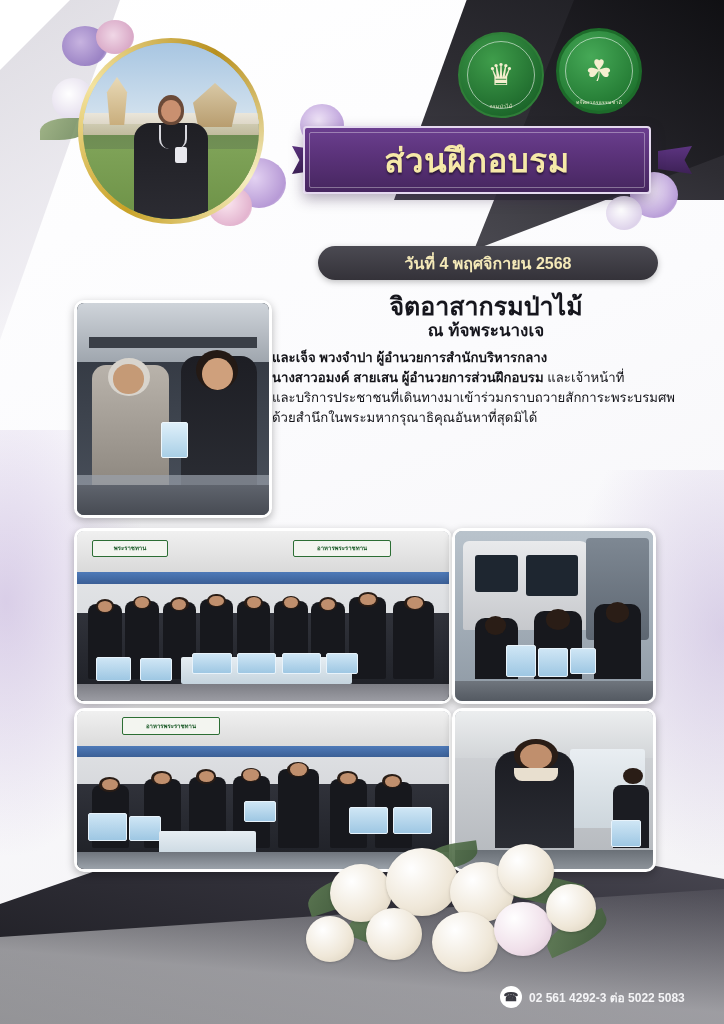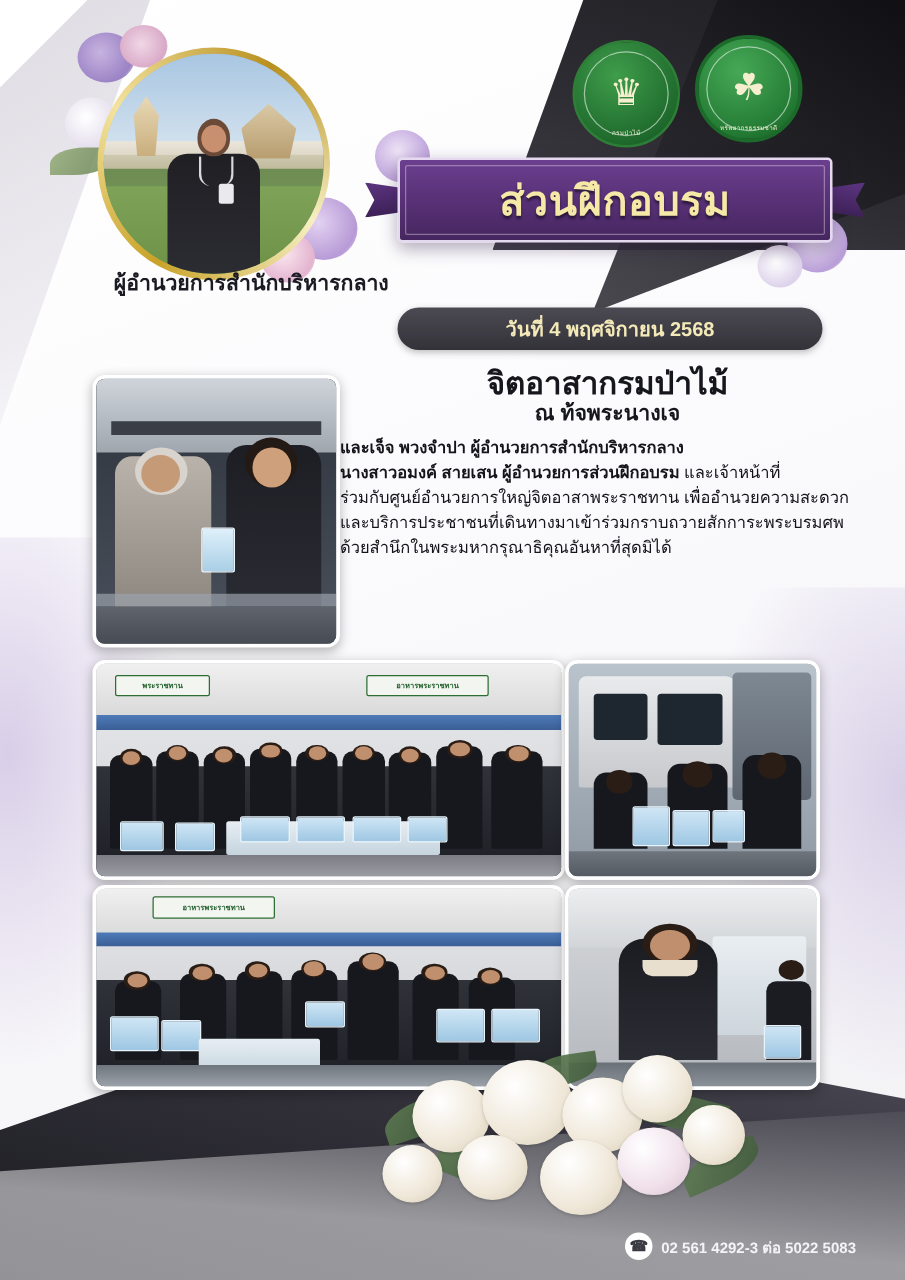--- a/index.html
+++ b/index.html
@@ -178,21 +178,21 @@
   }
   .name-sub {
     font-size: 17px;
     font-weight: bold;
     color: #1a1a22;
   }
 
   
   .banner {
     position: absolute;
-    left: 318px; top: 126px;
+    left: 303px; top: 126px;
     width: 344px; height: 64px;
     background: linear-gradient(180deg, #6b3f8f 0%, #5a3279 45%, #46265f 100%);
     border: 2px solid #e4d9ef;
     border-radius: 4px;
     box-shadow: 0 5px 14px rgba(40,20,60,.35);
   }
   .banner-inner {
     position:absolute; inset:4px;
     border: 1px solid rgba(255,255,255,.35);
     border-radius: 2px;
@@ -433,32 +433,30 @@
   </div>
 
   <div class="banner-tail-l"></div>
   <div class="banner-tail-r"></div>
   <div class="banner">
     <div class="banner-inner"></div>
     <div class="banner-text">ส่วนฝึกอบรม</div>
   </div>
 
   <div class="name-block">
-    <div class="name-sub">ผู้อำนวยการสำนักบริหารกลาง</div>
   </div>
 
   <div class="date-pill">วันที่ 4 พฤศจิกายน 2568</div>
 
   <div class="head-main">จิตอาสากรมป่าไม้</div>
   <div class="head-sub">ณ ท้จพระนางเจ</div>
 
   <div class="body-text">
     <div class="b">และเจ็จ พวงจำปา ผู้อำนวยการสำนักบริหารกลาง</div>
     <div><span class="b">นางสาวอมงค์ สายเสน ผู้อำนวยการส่วนฝึกอบรม</span><span> และเจ้าหน้าที่</span></div>
-    <div>ร่วมกับศูนย์อำนวยการใหญ่จิตอาสาพระราชทาน เพื่ออำนวยความสะดวก</div>
     <div>และบริการประชาชนที่เดินทางมาเข้าร่วมกราบถวายสักการะพระบรมศพ</div>
     <div>ด้วยสำนึกในพระมหากรุณาธิคุณอันหาที่สุดมิได้</div>
   </div>
 
   <div class="photo photo-left-top">
     <div class="ph-sky" style="background:linear-gradient(#2e333c,#4a515c);"></div>
     <div style="position:absolute;left:0;top:0;width:100%;height:28%;background:linear-gradient(#cfd4da,#9fa6ae);"></div>
     <div style="position:absolute;left:6%;top:16%;width:88%;height:5%;background:#3a3f47;"></div>
     <div class="ph-person" style="left:8%;width:40%;height:58%;background:linear-gradient(#b9b3ab,#8d877f);border-radius:14px 14px 0 0;"></div>
     <div class="ph-head" style="left:16%;top:26%;width:22%;height:18%;background:#d8d4cd;"></div>

